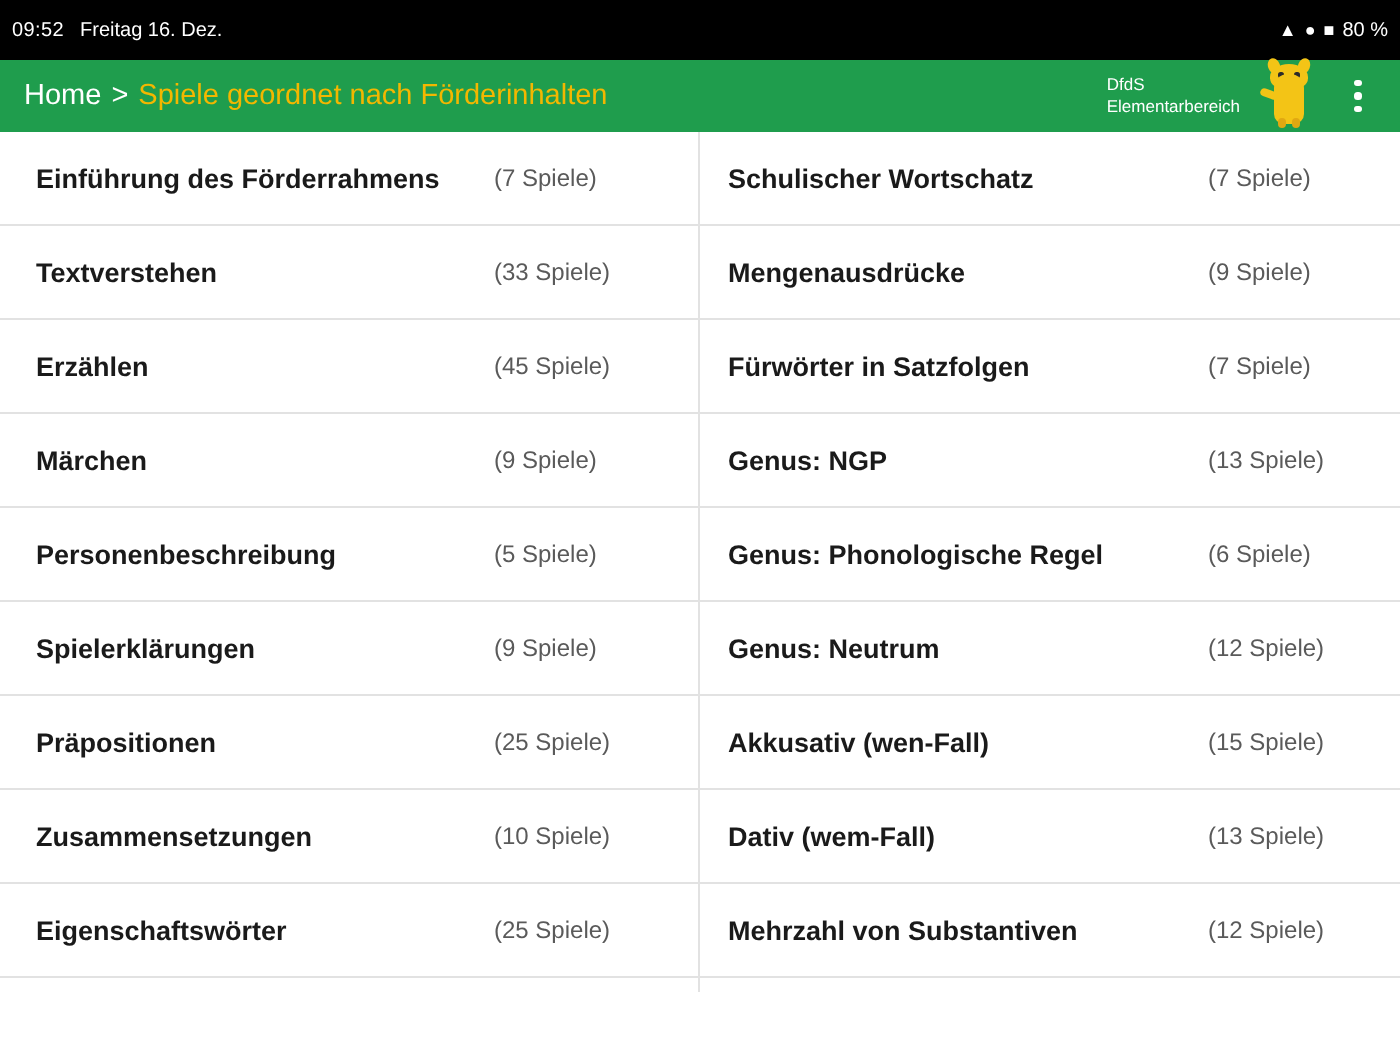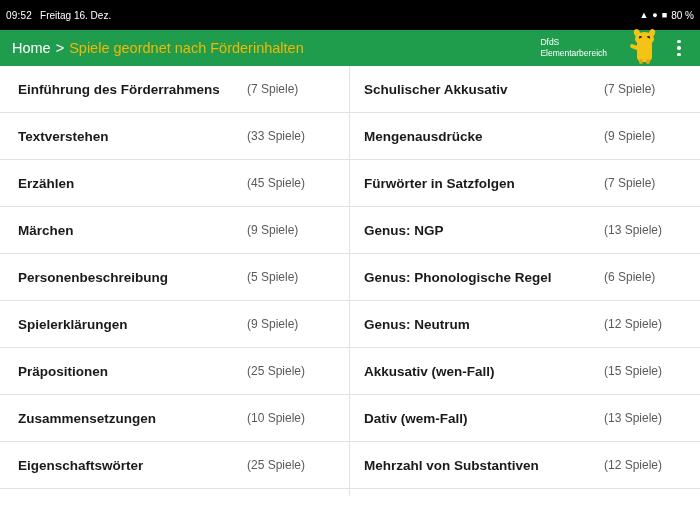--- a/index.html
+++ b/index.html
@@ -38,21 +38,21 @@
   }
   .breadcrumb { font-size: 14.5px; color: #ffffff; display: flex; align-items: baseline; white-space: nowrap; }
   .breadcrumb .bc-home { color: #ffffff; }
   .breadcrumb .bc-sep { color: #ffffff; margin: 0 5px; }
   .breadcrumb .bc-current { color: #f3b700; }
 
   .brand {
     margin-left: auto;
     display: flex;
     align-items: center;
-    gap: 21px;
+    gap: 8px;
   }
   .brand-text {
     text-align: left;
     color: #ffffff;
     font-size: 8.5px;
     line-height: 11px;
   }
   .brand-text .l1 { display: block; }
   .brand-text .l2 { display: block; }
 
@@ -230,21 +230,21 @@
       <span class="row-count">(10 Spiele)</span>
     </div>
     <div class="row">
       <span class="row-title">Eigenschaftswörter</span>
       <span class="row-count">(25 Spiele)</span>
     </div>
   </div>
 
   <div class="col right">
     <div class="row">
-      <span class="row-title">Schulischer Akkusativ</span>
+      <span class="row-title">Schulischer Wortschatz</span>
       <span class="row-count">(7 Spiele)</span>
     </div>
     <div class="row">
       <span class="row-title">Mengenausdrücke</span>
       <span class="row-count">(9 Spiele)</span>
     </div>
     <div class="row">
       <span class="row-title">Fürwörter in Satzfolgen</span>
       <span class="row-count">(7 Spiele)</span>
     </div>

